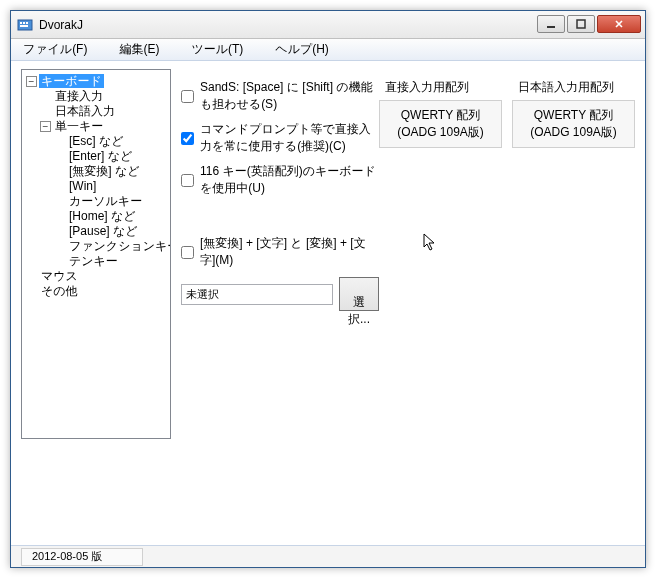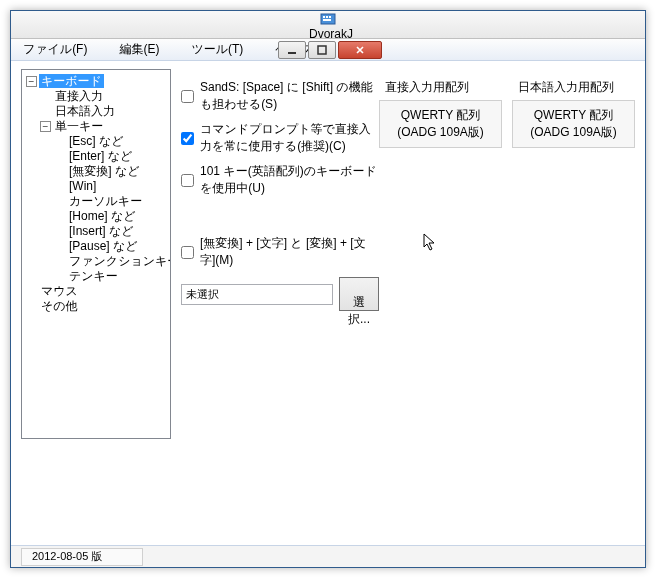--- a/index.html
+++ b/index.html
@@ -21,21 +21,20 @@
     position: relative;
   }
   .titlebar {
     height: 28px;
     background: linear-gradient(to bottom, #f8f8f8, #e8e8e8);
     border-bottom: 1px solid #c0c0c0;
     display: flex;
     align-items: center;
     padding: 0 0 0 6px;
     position: relative;
-    flex-direction: column;
   }
   .title-icon {
     width: 16px;
     height: 16px;
     margin-right: 6px;
     display: inline-block;
   }
   .title-icon svg { display:block; }
   .title-text {
     flex: 1;
@@ -249,21 +248,20 @@
                 <li><span class="spacer"></span><span class="label">日本語入力</span></li>
                 <li>
                   <span class="toggle">−</span><span class="label">単一キー</span>
                   <ul>
                     <li><span class="spacer"></span><span class="label">[Esc] など</span></li>
                     <li><span class="spacer"></span><span class="label">[Enter] など</span></li>
                     <li><span class="spacer"></span><span class="label">[無変換] など</span></li>
                     <li><span class="spacer"></span><span class="label">[Win]</span></li>
                     <li><span class="spacer"></span><span class="label">カーソルキー</span></li>
                     <li><span class="spacer"></span><span class="label">[Home] など</span></li>
-                    <li><span class="spacer"></span><span class="label">[Insert] など</span></li>
                     <li><span class="spacer"></span><span class="label">[Pause] など</span></li>
                     <li><span class="spacer"></span><span class="label">ファンクションキー</span></li>
                     <li><span class="spacer"></span><span class="label">テンキー</span></li>
                   </ul>
                 </li>
               </ul>
             </li>
             <li><span class="spacer"></span><span class="label">マウス</span></li>
             <li><span class="spacer"></span><span class="label">その他</span></li>
           </ul>
@@ -274,21 +272,21 @@
         <div class="checkbox-row">
           <input type="checkbox" style="">
           <span>SandS: [Space] に [Shift] の機能も担わせる(S)</span>
         </div>
         <div class="checkbox-row">
           <input type="checkbox" checked="" style="">
           <span>コマンドプロンプト等で直接入力を常に使用する(推奨)(C)</span>
         </div>
         <div class="checkbox-row">
           <input type="checkbox" style="">
-          <span>101 キー(英語配列)のキーボードを使用中(U)</span>
+          <span>116 キー(英語配列)のキーボードを使用中(U)</span>
         </div>
 
         <div style="height:30px"></div>
 
         <div class="checkbox-row" style="position:relative;">
           <input type="checkbox" style="">
           <span>[無変換] + [文字] と [変換] + [文字](M)</span>
           <span class="cursor-arrow" style="left:242px;top:-2px;">
             <svg width="14" height="20">
                 <path d="M1 1 L1 14 L4 11 L7 17 L9 16 L6 10 L11 10 Z" fill="#fff" stroke="#000" stroke-width="1"></path>

